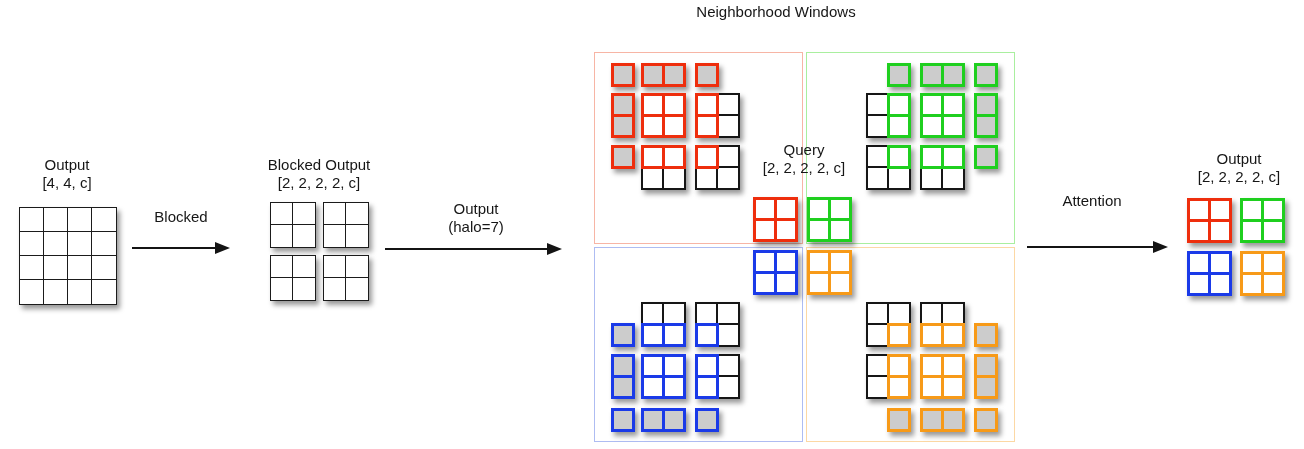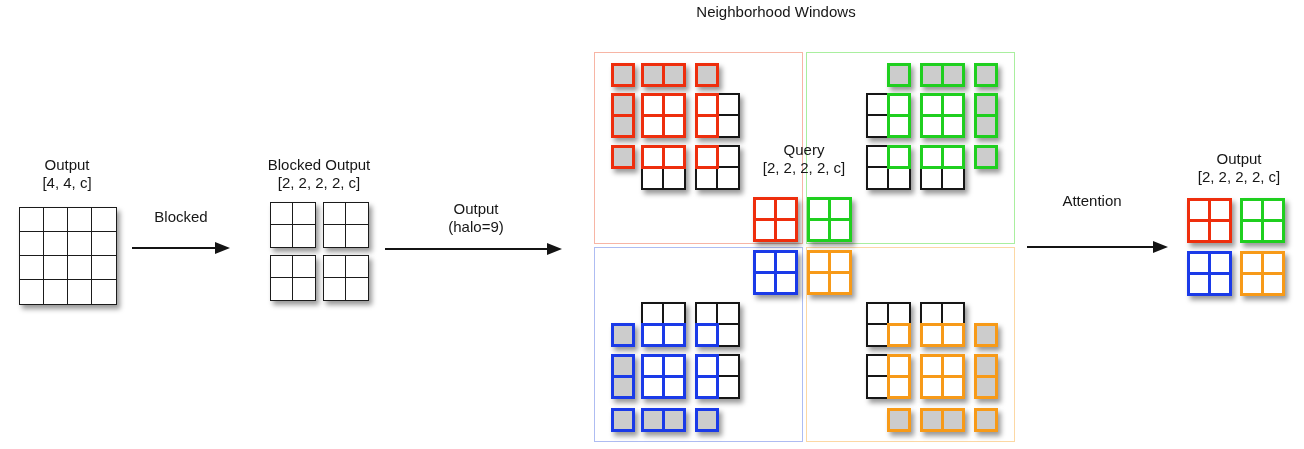--- a/index.html
+++ b/index.html
@@ -87,21 +87,21 @@
     <div class="block shadow" style="left: 323px; top: 255px; width: 46px; height: 46px;">
         <div class="cell pw" style="left: 0px; top: 0px; width: 24px; height: 24px;"></div>
         <div class="cell pw" style="left: 22px; top: 0px; width: 24px; height: 24px;"></div>
         <div class="cell pw" style="left: 0px; top: 22px; width: 24px; height: 24px;"></div>
         <div class="cell pw" style="left: 22px; top: 22px; width: 24px; height: 24px;"></div>
       </div>
   </div>
 
   <div class="label" style="left:476px;top:200px">
     <div>Output</div>
-    <div>(halo=9)</div>
+    <div>(halo=7)</div>
   </div>
   <div class="arrow" style="left:385px;top:243px;width:177px">
     <div class="line" style="right:12px"></div>
     <div class="head"></div>
   </div>
 
   <div class="label" style="left:776px;top:3px">
     <div>Neighborhood Windows</div>
   </div>
 

